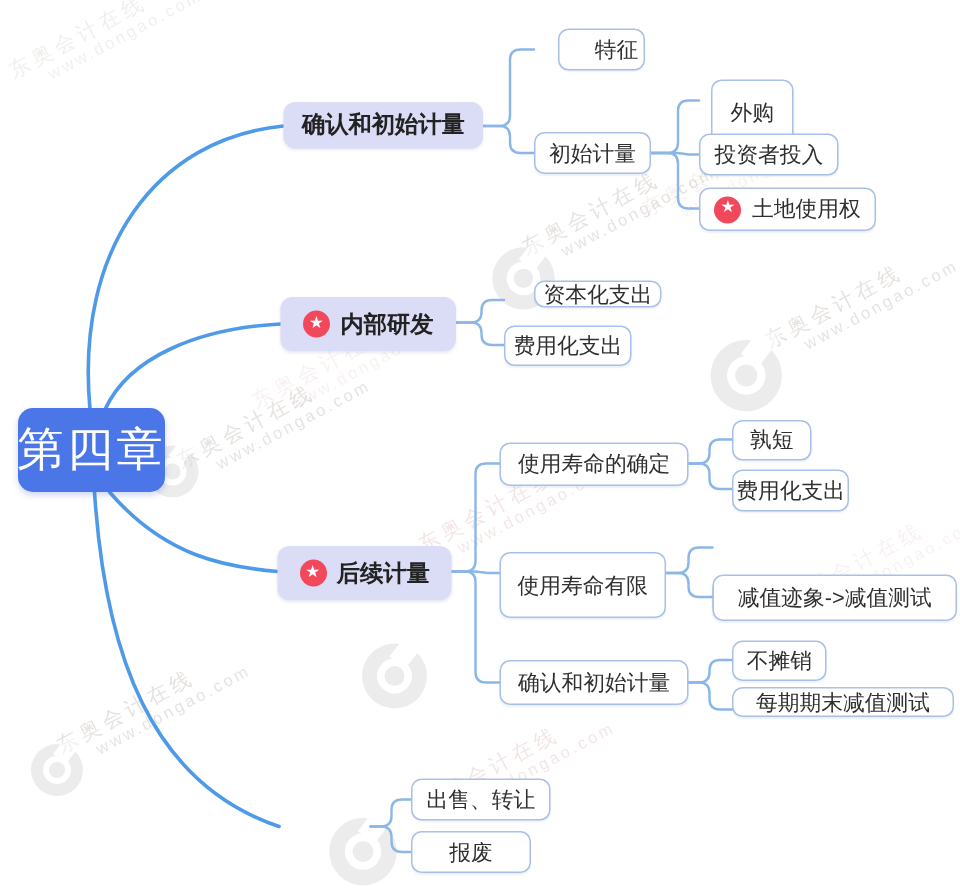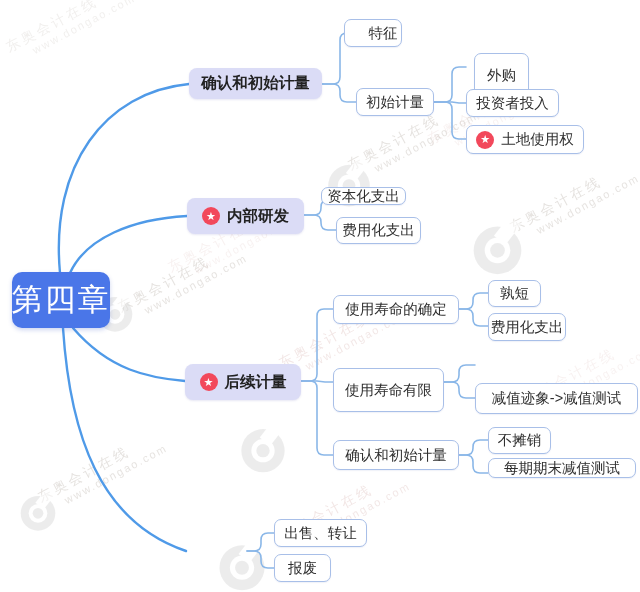--- a/index.html
+++ b/index.html
@@ -138,21 +138,21 @@
     <path class="edge-sub" d="M 247,551 L 254,551 Q 261,551 261,558 L 261,561 Q 261,568 268,568 L 274,568"></path>
   </svg>
 
   <div class="node root" style="left:12px;top:272px;width:98px;height:56px;">
     <span>第四章</span>
   </div>
 
   <div class="node branch" style="left:189px;top:68px;width:133px;height:31px;">
     <span>确认和初始计量</span>
   </div>
-  <div class="node" style="left:344px;top:19px;width:58px;height:28px;padding-left:20px;">
+  <div class="node" style="left:372px;top:19px;width:58px;height:28px;padding-left:20px;">
     <span>特征</span>
   </div>
   <div class="node" style="left:356px;top:88px;width:78px;height:28px;">
     <span>初始计量</span>
   </div>
   <div class="node" style="left:474px;top:53px;width:55px;height:44px;">
     <span>外购</span>
   </div>
   <div class="node" style="left:466px;top:89px;width:93px;height:28px;">
     <span>投资者投入</span>
@@ -163,21 +163,21 @@
       </span>
     <span>土地使用权</span>
   </div>
 
   <div class="node branch" style="left:187px;top:198px;width:117px;height:36px;">
     <span class="star-badge">
         <span class="glyph">★</span>
       </span>
     <span>内部研发</span>
   </div>
-  <div class="node" style="left:321px;top:187px;width:85px;height:18px;">
+  <div class="node" style="left:356px;top:187px;width:85px;height:18px;">
     <span>资本化支出</span>
   </div>
   <div class="node" style="left:336px;top:217px;width:85px;height:27px;">
     <span>费用化支出</span>
   </div>
 
   <div class="node branch" style="left:185px;top:364px;width:116px;height:36px;">
     <span class="star-badge">
         <span class="glyph">★</span>
       </span>
@@ -207,17 +207,17 @@
   <div class="node" style="left:488px;top:427px;width:63px;height:27px;">
     <span>不摊销</span>
   </div>
   <div class="node" style="left:488px;top:458px;width:148px;height:20px;">
     <span>每期期末减值测试</span>
   </div>
 
   <div class="node" style="left:274px;top:519px;width:93px;height:28px;">
     <span>出售、转让</span>
   </div>
-  <div class="node" style="left:274px;top:554px;width:57px;height:28px;">
+  <div class="node" style="left:274px;top:554px;width:80px;height:28px;">
     <span>报废</span>
   </div>
 
 </div>
 
 </body></html>

